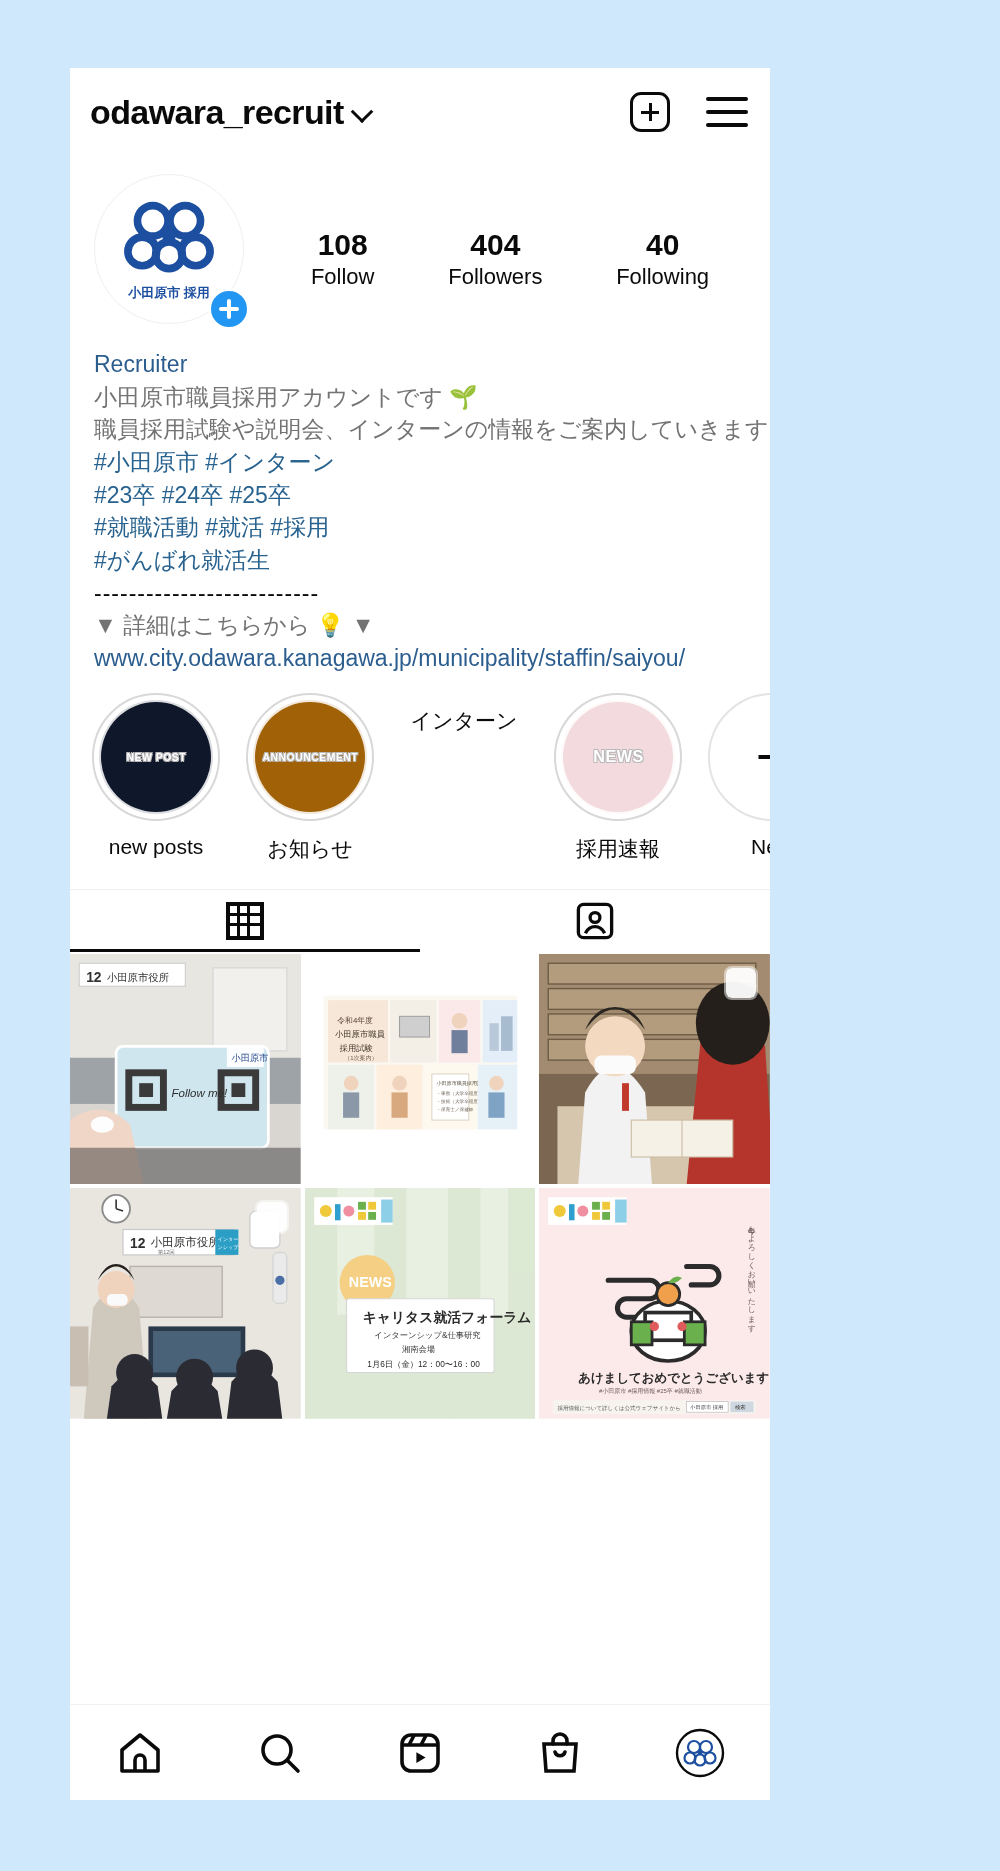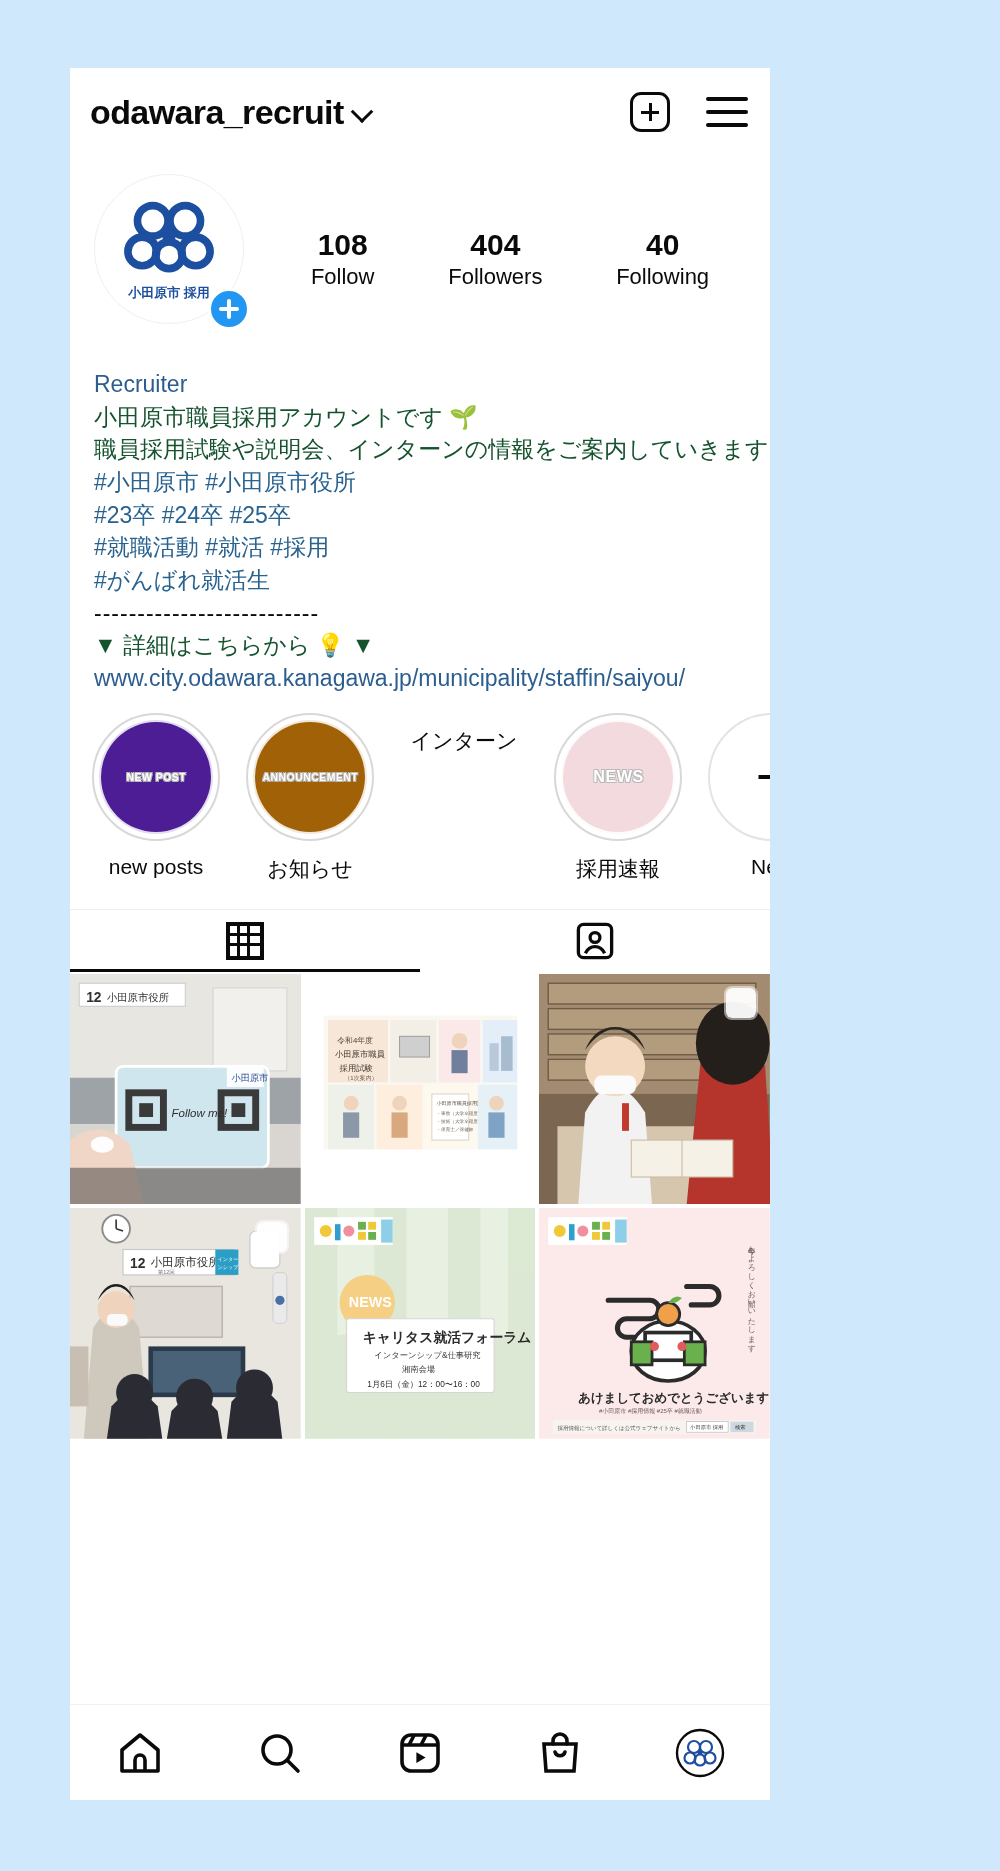--- a/index.html
+++ b/index.html
@@ -85,22 +85,22 @@
   .avatar-add::after  { width: 4px; height: 20px; }
 
   .stats { display: flex; flex: 1; justify-content: space-around; padding-left: 18px; }
   .stat { text-align: center; }
   .stat-num { font-size: 30px; font-weight: bold; color: #0a0a0a; line-height: 1.15; margin-top: 8px; }
   .stat-label { font-size: 22px; color: #0a0a0a; margin-top: 2px; }
 
   
   .bio { padding: 6px 24px 0 24px; line-height: 1.42; }
   .bio-name { font-size: 23px; font-weight: bold; color: #0a0a0a; }
-  .bio-cat  { font-size: 23px; color: #2b5d8f; margin-top: 20px; }
-  .bio-line { font-size: 23px; color: #14532d; white-space: nowrap; }
+  .bio-cat  { font-size: 23px; color: #2b5d8f; }
+  .bio-line { font-size: 23px; color: #737373; white-space: nowrap; }
   .bio-tags { font-size: 23px; color: #28628f; white-space: nowrap; }
   .bio-divider { font-size: 23px; color: #0a0a0a; letter-spacing: 1px; }
   .bio-link { font-size: 23px; color: #2b5d8f; word-break: break-all; }
 
   
   .highlights {
     display: flex; gap: 26px;
     padding: 18px 0 0 22px;
     overflow: hidden;
   }
@@ -232,33 +232,33 @@
         <div class="stat-num">40</div>
         <div class="stat-label">Following</div>
       </div>
     </div>
   </div>
 
   <div class="bio">
     <div class="bio-cat">Recruiter</div>
     <div class="bio-line">小田原市職員採用アカウントです 🌱</div>
     <div class="bio-line">職員採用試験や説明会、インターンの情報をご案内していきます！</div>
-    <div class="bio-tags">#小田原市 #小田原市役所</div>
+    <div class="bio-tags">#小田原市 #インターン</div>
     <div class="bio-tags">#23卒 #24卒 #25卒</div>
     <div class="bio-tags">#就職活動 #就活 #採用</div>
     <div class="bio-tags">#がんばれ就活生</div>
     <div class="bio-divider">--------------------------</div>
     <div class="bio-line">▼ 詳細はこちらから 💡 ▼</div>
     <div class="bio-link">www.city.odawara.kanagawa.jp/municipality/staffin/saiyou/</div>
   </div>
 
   <div class="highlights">
     <div class="hl">
       <div class="hl-ring">
-        <div class="hl-cover" style="background:#4c1d95">
+        <div class="hl-cover" style="background:#0f172a">
           <span class="hl-cover-text">NEW POST</span>
         </div>
       </div>
       <div class="hl-label">new posts</div>
     </div>
 
     <div class="hl">
       <div class="hl-ring">
         <div class="hl-cover" style="background:#a16207">
           <span class="hl-cover-text">ANNOUNCEMENT</span>

